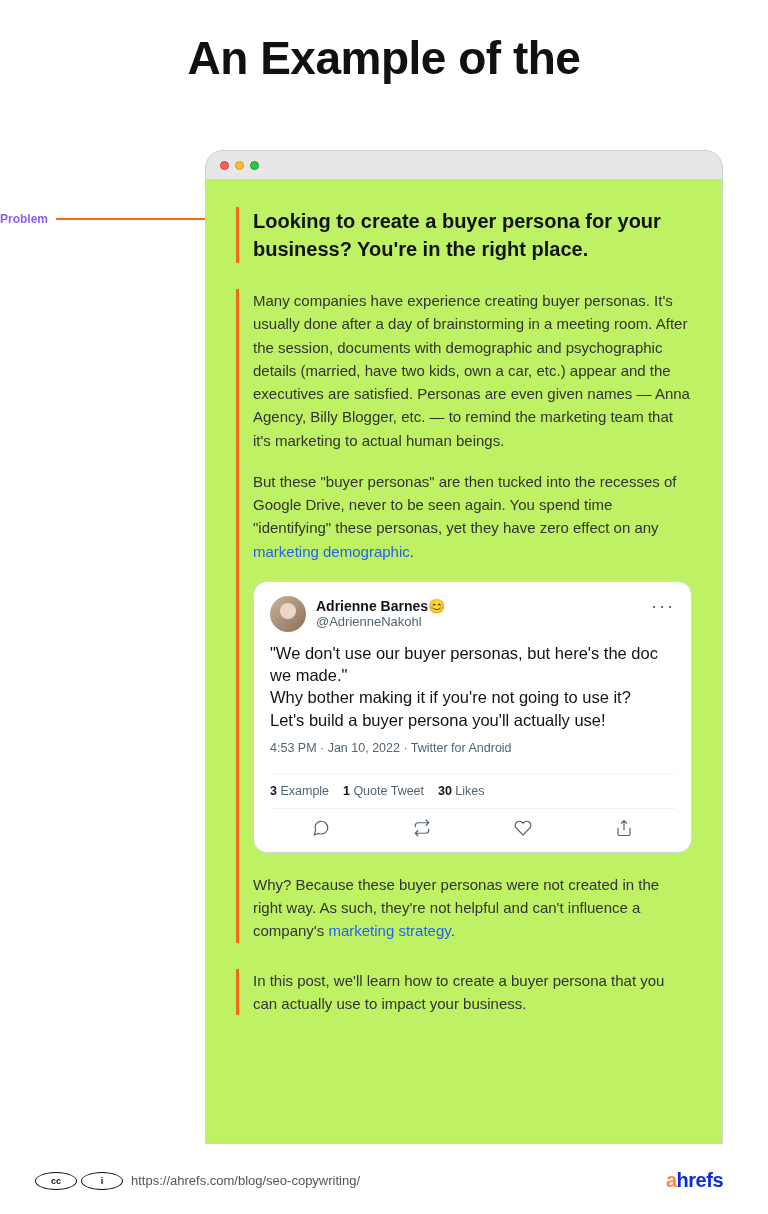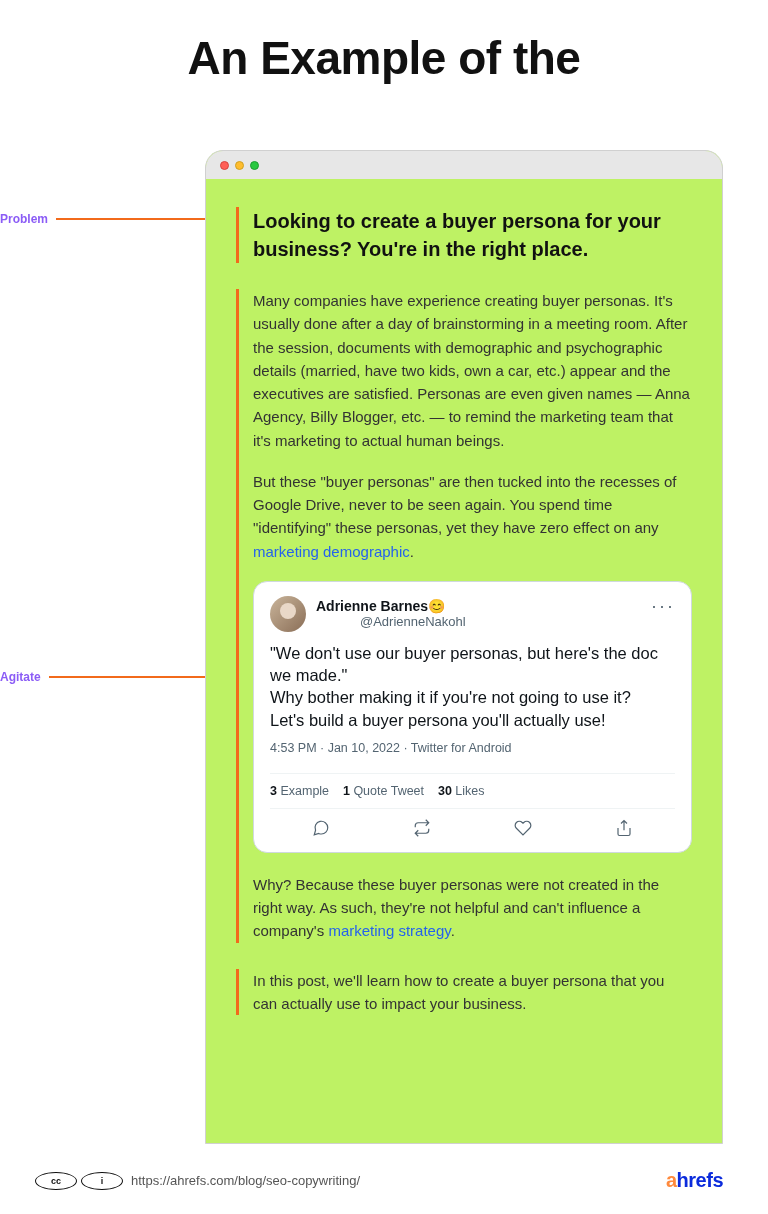--- a/index.html
+++ b/index.html
@@ -119,21 +119,21 @@
     background: linear-gradient(135deg,#c9b49a,#8a6e57);
     flex: 0 0 36px;
     position: relative;
     overflow: hidden;
   }
   .avatar::after{
     content:"";position:absolute;left:10px;top:7px;width:16px;height:16px;border-radius:50%;
     background:#e9d8c8;
   }
   .tweet-name { font-weight: 700; font-size: 14px; color:#0f1419; }
-  .tweet-handle { font-size: 13px; color:#536471;margin-left:44px; }
+  .tweet-handle { font-size: 13px; color:#536471; }
   .tweet-more { position:absolute; right:0; top:0; color:#536471; font-size:18px; letter-spacing:2px;}
   .tweet-body { font-size: 16.5px; line-height: 1.35; color:#0f1419; margin-bottom:10px;}
   .tweet-meta { font-size: 12.5px; color:#536471; padding-bottom:18px; border-bottom:1px solid #eff3f4;}
   .tweet-stats { font-size: 12.5px; color:#536471; padding:10px 0; border-bottom:1px solid #eff3f4;}
   .tweet-stats b { color:#0f1419; font-weight:700; }
   .tweet-actions {
     display:flex; justify-content: space-around; padding:10px 0 12px 0; color:#536471;
   }
   .tweet-actions svg { width:18px; height:18px; stroke:#536471; fill:none; stroke-width:1.6;}
   .footer {
@@ -156,24 +156,20 @@
 
 <div class="title">
   <span>An Example of the</span><br>
 </div>
 
 <div class="stage">
 
   <div class="labels">
     <div class="label-row" style="top:62px;">
       <span class="label-text">Problem</span>
-      <span class="connector"></span>
-    </div>
-    <div class="label-row" style="top:520px;">
-      <span class="label-text">Agitate</span>
       <span class="connector"></span>
     </div>
   </div>
 
   <div class="browser">
     <div class="browser-bar">
       <span class="dot r"></span>
       <span class="dot y"></span>
       <span class="dot g"></span>
     </div>

